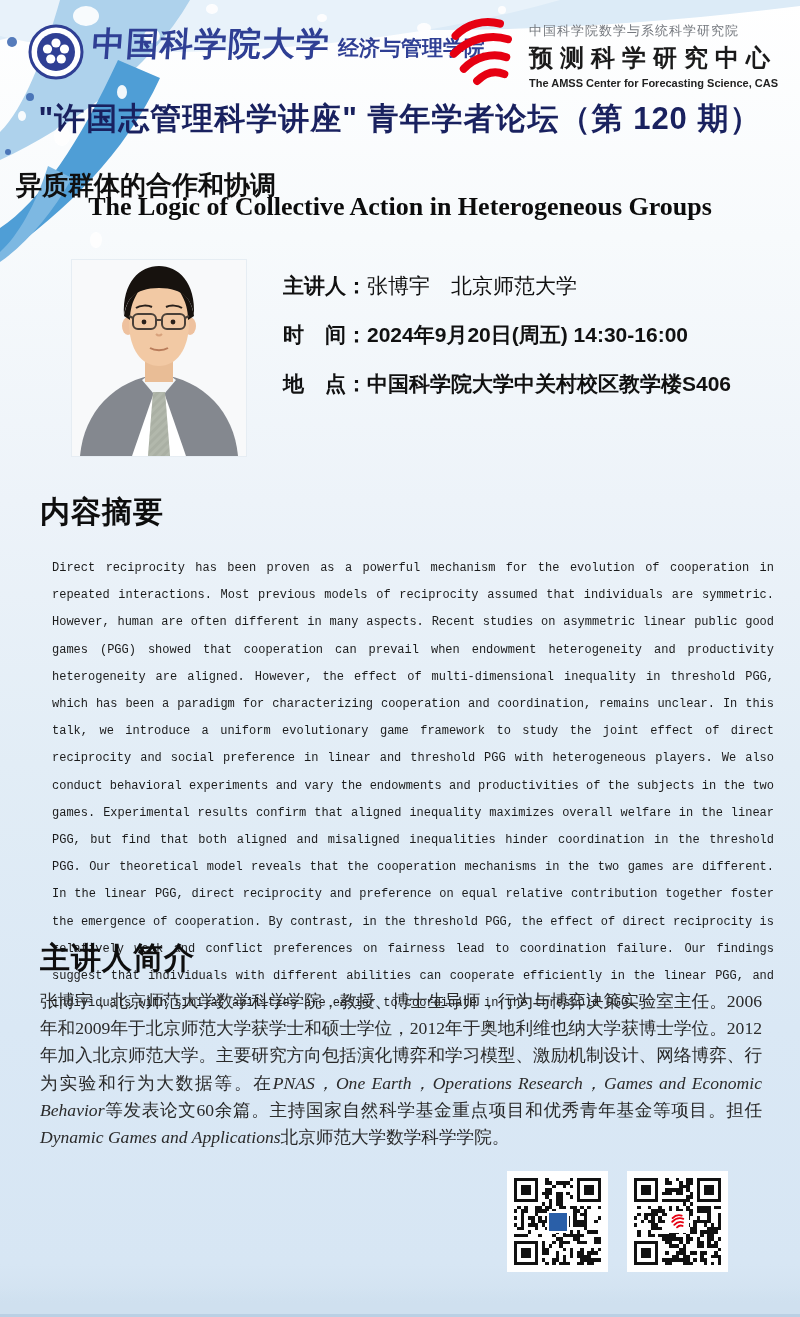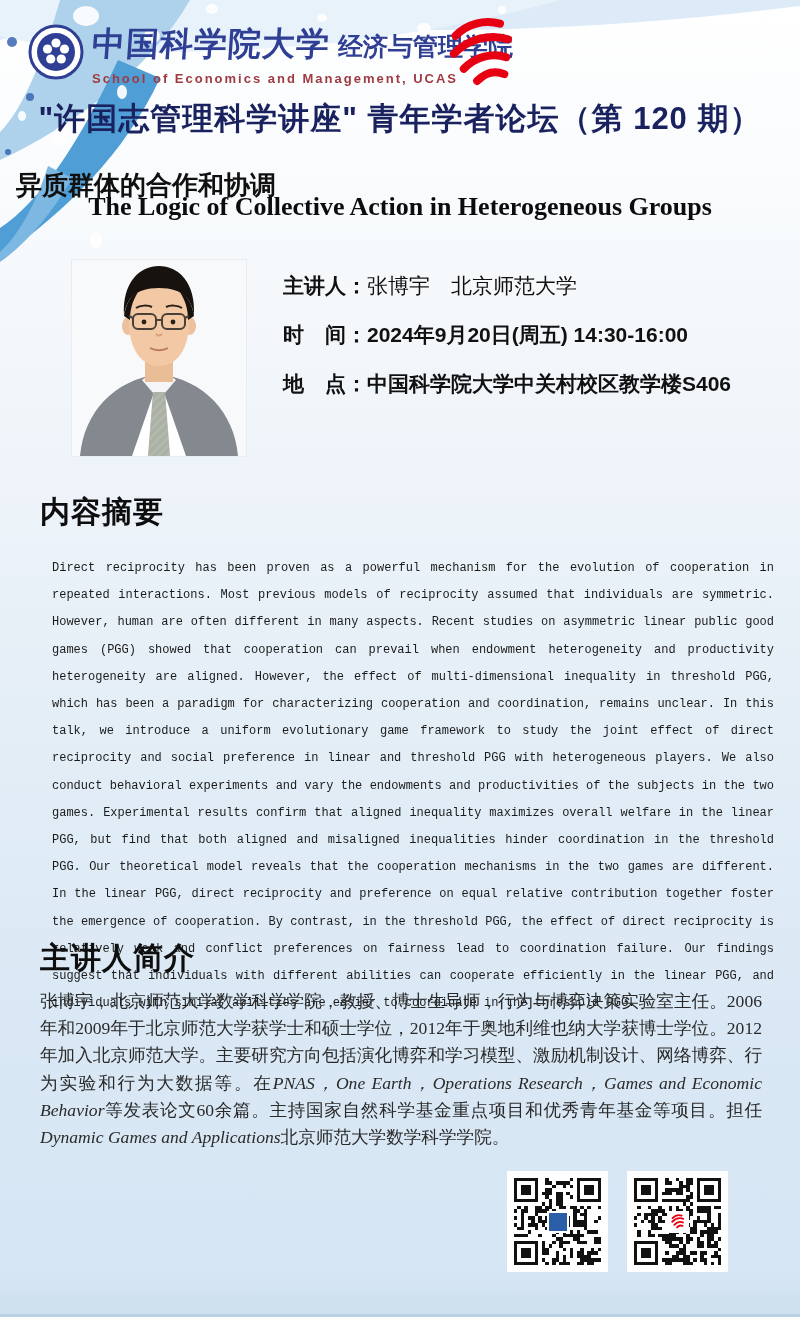--- a/index.html
+++ b/index.html
@@ -10,21 +10,21 @@
   }
   svg{display:block;}
   
   .deco-top{position:absolute;top:0;left:0;pointer-events:none;}
   
   .ucas-brand{position:absolute;top:22px;left:28px;width:400px;}
   .ucas-inner{display:flex;align-items:flex-start;gap:8px;}
   .ucas-emblem{flex:0 0 auto;margin-top:2px;}
   .ucas-line1{display:flex;align-items:baseline;gap:8px;white-space:nowrap;}
   .ucas-name{font-size:33px;font-weight:bold;color:var(--ucas-blue);font-family:"Liberation Serif",serif;letter-spacing:1px;transform:skewX(-4deg);display:inline-block;}
-  .ucas-school{font-size:25px;font-weight:bold;color:var(--ucas-blue);}
+  .ucas-school{font-size:21px;font-weight:bold;color:var(--ucas-blue);}
   .ucas-en{font-size:13px;letter-spacing:2px;color:var(--ucas-red);margin-top:4px;font-weight:bold;}
   .amss-brand{position:absolute;top:16px;left:445px;display:flex;align-items:center;gap:10px;}
   .amss-text{display:flex;flex-direction:column;}
   .amss-inst{font-size:13px;color:#74787e;letter-spacing:1px;}
   .amss-center{font-size:24px;color:#1a1a1a;font-family:"Liberation Serif",serif;font-weight:bold;letter-spacing:7px;margin:2px 0 3px 0;white-space:nowrap;}
   .amss-en{font-size:11px;color:#222;font-weight:bold;}
   
   .series-title{position:absolute;top:98px;left:0;width:800px;margin:0;text-align:center;
     font-size:31px;font-weight:bold;color:var(--title-navy);letter-spacing:1px;}
   .talk-cn{position:absolute;top:152px;left:0;width:800px;margin:16px;
@@ -104,34 +104,38 @@
           <circle cx="22.7" cy="35" r="4.6"></circle>
           <circle cx="19.5" cy="25" r="4.6"></circle>
         </g>
         <circle cx="28" cy="28" r="3" fill="#2f3f94"></circle>
       </svg>
       <div class="ucas-text">
         <div class="ucas-line1">
           <span class="ucas-name">中国科学院大学</span>
           <span class="ucas-school">经济与管理学院</span>
         </div>
-        <div class="ucas-en">School of Economics and Management, UCAS</div>
       </div>
     </div>
   </div>
 
   <div class="amss-brand">
     <svg class="amss-logo" width="74" height="78" viewBox="0 0 74 78">
       <g fill="none" stroke="#e60012" stroke-width="8" stroke-linecap="round" transform="rotate(-14 37 39)">
         <path d="M16,14 C30,5 48,5 62,13"></path>
         <path d="M10,31 C28,20 50,20 66,30"></path>
         <path d="M16,48 C30,39 48,39 60,47"></path>
         <path d="M26,63 C36,57 46,57 54,63"></path>
       </g>
     </svg>
+    <div class="amss-text">
+      <div class="amss-inst">中国科学院数学与系统科学研究院</div>
+      <div class="amss-center">预测科学研究中心</div>
+      <div class="amss-en">The AMSS Center for Forecasting Science, CAS</div>
+    </div>
   </div>
 
   <h1 class="series-title">"许国志管理科学讲座" 青年学者论坛（第 120 期）</h1>
   <h2 class="talk-cn">异质群体的合作和协调</h2>
   <h2 class="talk-en">The Logic of  Collective Action in Heterogeneous Groups</h2>
 
   <div class="photo">
     <svg width="174" height="196" viewBox="0 0 174 196">
       <rect width="174" height="196" fill="#fdfdfd"></rect>
       <rect width="174" height="196" fill="#f3f6f8" opacity="0.5"></rect>

